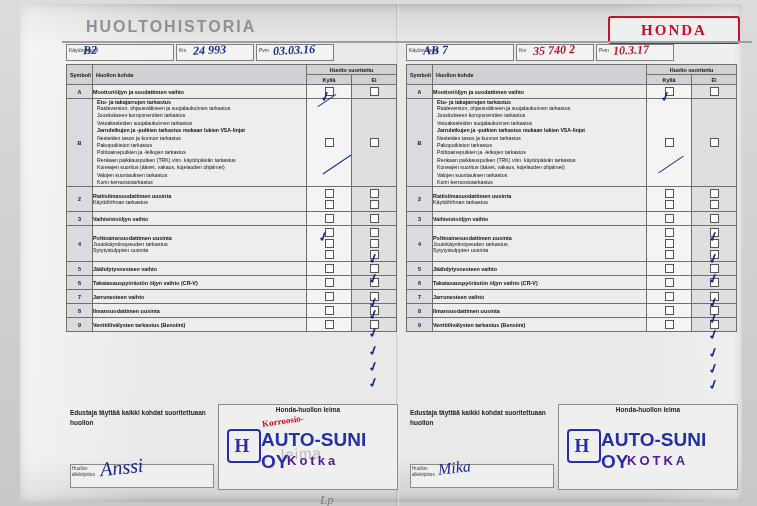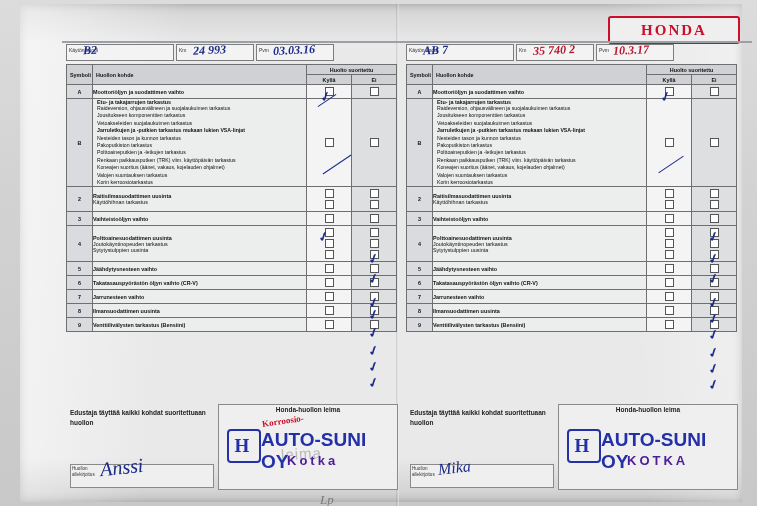--- a/index.html
+++ b/index.html
@@ -173,20 +173,21 @@
 </style>
 </head>
 <body>
 
 <div class="page">
   <div class="sheet">
 
     <div class="fold"></div>
 
     <div class="hdr">
+      <div class="hdr-title">HUOLTOHISTORIA</div>
       <div class="honda-box">
         <div class="honda-word">HONDA</div>
       </div>
       <div class="hdr-rule"></div>
     </div>
 
     <div class="panel left">
       <div class="meter">
         <div class="mcell m1">
           <span class="lab">Käytön koodi</span>

